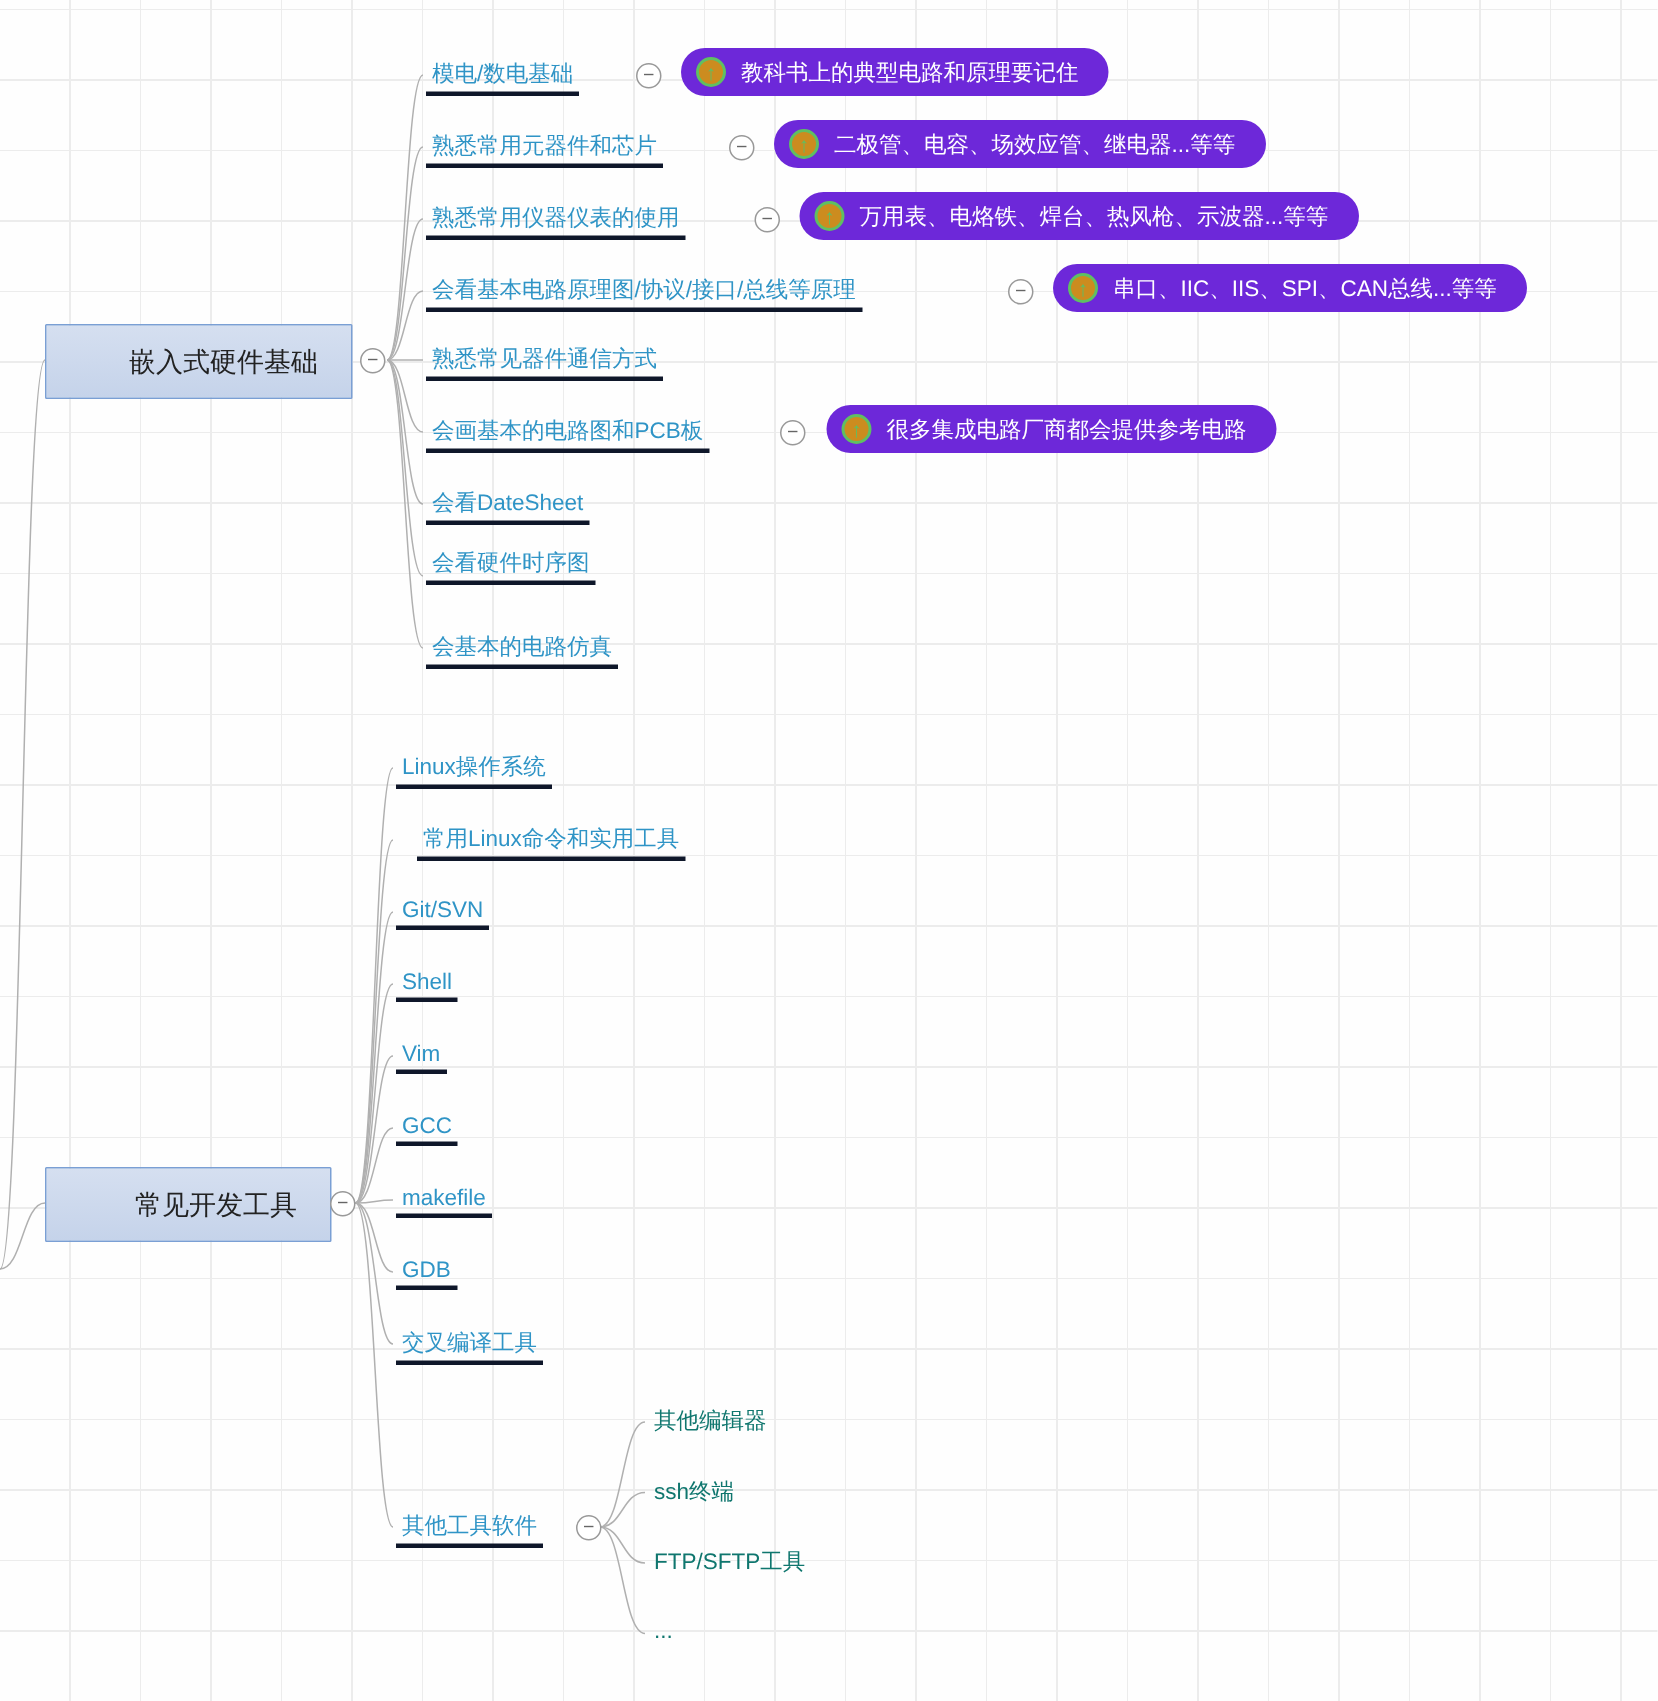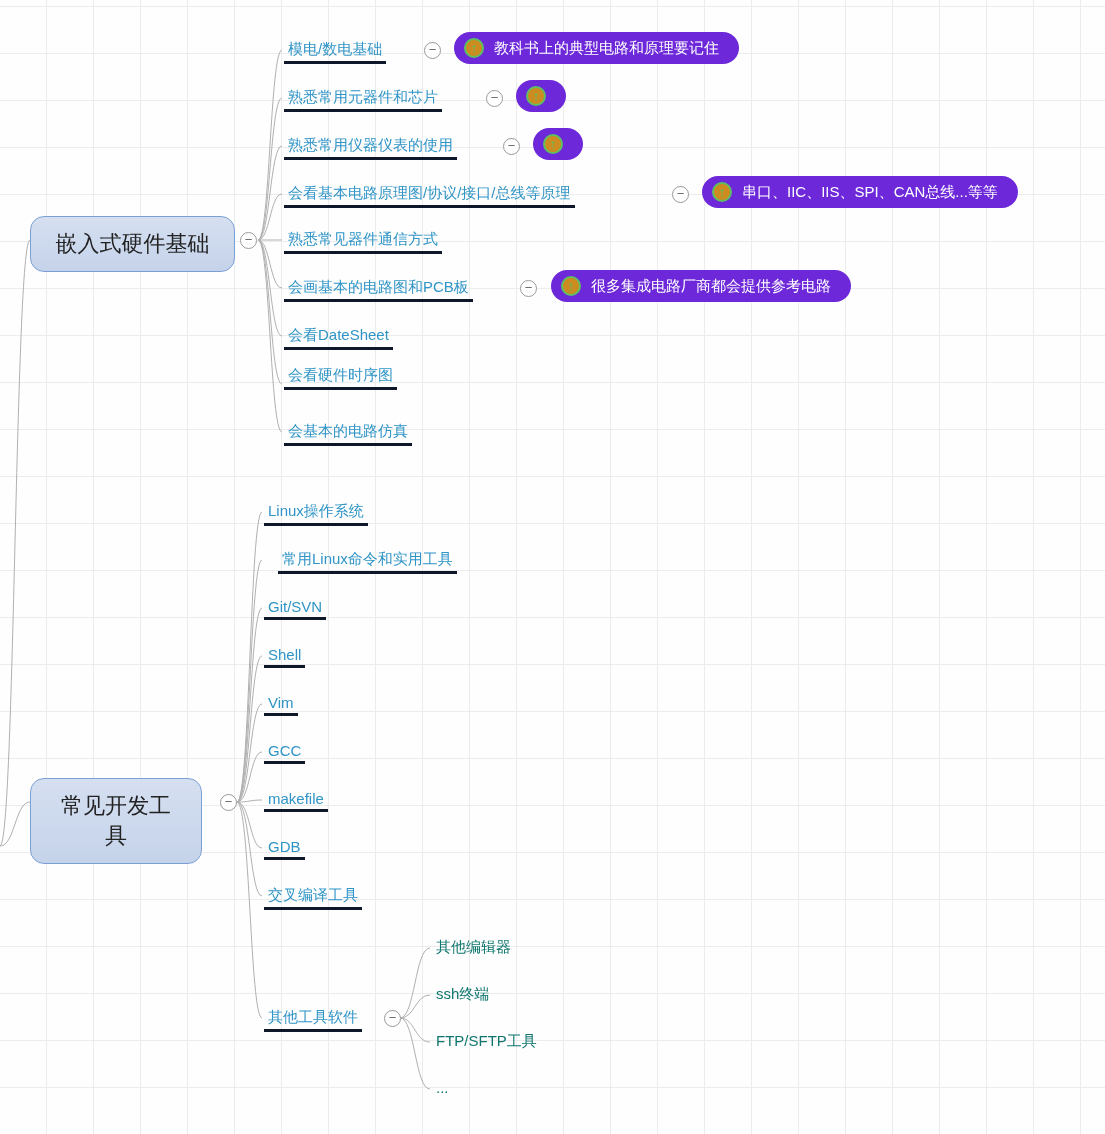--- a/index.html
+++ b/index.html
@@ -1,22 +1,22 @@
 <!DOCTYPE html>
 <html><head>
 <meta charset="utf-8">
 <style>
   html,body{margin:0;padding:0;width:1105px;height:1134px;font-family:"Microsoft YaHei","PingFang SC",Arial,sans-serif;font-size:15px;color:#333}
   body{position:relative;background:
     repeating-linear-gradient(0deg,transparent,transparent 46px,#ececec 46px,#ececec 47px),
     repeating-linear-gradient(90deg,transparent,transparent 46px,#ececec 46px,#ececec 47px),
     #fefefe}
   svg.connectors{position:absolute;left:0;top:0;width:1105px;height:1134px;pointer-events:none}
-  .root{position:absolute;box-sizing:border-box;padding:12px 22px;border:1px solid #7a9fd4;border-radius:14px;
-        background:linear-gradient(180deg,#d5dff0,#c5d3ea);color:#222;font-size:22px;text-align:center}
+  .root{position:absolute;box-sizing:border-box;padding:12px 22px;border:1px solid #7a9fd4;border-radius:1px;
+        background:linear-gradient(180deg,#d5dff0,#c5d3ea);color:#222;font-size:18px;text-align:right}
   .toggle{position:absolute;width:17px;height:17px;border:1px solid #999;border-radius:50%;background:#fff;
           box-sizing:border-box;font-size:13px;line-height:13px;text-align:center;color:#666}
   .toggle::before{content:"−";position:relative;top:0}
   .child{position:absolute;color:#2f94c6;padding:0 4px 2px 4px;border-bottom:3px solid #0f172a;white-space:nowrap}
   .sub{position:absolute;color:#0f766e;padding:0 4px 2px 4px;white-space:nowrap}
   .note{position:absolute;display:flex;align-items:center;gap:10px;background:#6d28d9;color:#fff;
         border-radius:18px;padding:6px 20px 6px 10px;white-space:nowrap}
   .arrow{width:16px;height:16px;border-radius:50%;border:2px solid #5fbf63;display:inline-flex;
          align-items:center;justify-content:center;color:#5fbf63;font-weight:bold;font-size:14px;background:#cc8c1f}
   .arrow::before{content:"↑"}
@@ -65,26 +65,28 @@
 <div class="toggle" style="left:424px;top:42px"></div>
 <div class="note" style="left:454px;top:32px">
     <span class="arrow"></span>
     <span>教科书上的典型电路和原理要记住</span>
   </div>
 
 <div class="child" style="left:284px;top:88px">熟悉常用元器件和芯片</div>
 <div class="toggle" style="left:486px;top:90px"></div>
 <div class="note" style="left:516px;top:80px">
     <span class="arrow"></span>
+    <span>二极管、电容、场效应管、继电器...等等</span>
   </div>
 
 <div class="child" style="left:284px;top:136px">熟悉常用仪器仪表的使用</div>
 <div class="toggle" style="left:503px;top:138px"></div>
 <div class="note" style="left:533px;top:128px">
     <span class="arrow"></span>
+    <span>万用表、电烙铁、焊台、热风枪、示波器...等等</span>
   </div>
 
 <div class="child" style="left:284px;top:184px">会看基本电路原理图/协议/接口/总线等原理</div>
 <div class="toggle" style="left:672px;top:186px"></div>
 <div class="note" style="left:702px;top:176px">
     <span class="arrow"></span>
     <span>串口、IIC、IIS、SPI、CAN总线...等等</span>
   </div>
 
 <div class="child" style="left:284px;top:230px">熟悉常见器件通信方式</div>
@@ -93,21 +95,21 @@
 <div class="toggle" style="left:520px;top:280px"></div>
 <div class="note" style="left:551px;top:270px">
     <span class="arrow"></span>
     <span>很多集成电路厂商都会提供参考电路</span>
   </div>
 
 <div class="child" style="left:284px;top:326px">会看DateSheet</div>
 <div class="child" style="left:284px;top:366px">会看硬件时序图</div>
 <div class="child" style="left:284px;top:422px">会基本的电路仿真</div>
 
-<div class="root" style="left:30px;top:778px;width:172px">常见开发工具</div>
+<div class="root" style="left:30px;top:778px;width:191px">常见开发工具</div>
 <div class="toggle" style="left:220px;top:794px"></div>
 
 <div class="child" style="left:264px;top:502px">Linux操作系统</div>
 <div class="child" style="left:278px;top:550px">常用Linux命令和实用工具</div>
 <div class="child" style="left:264px;top:598px">Git/SVN</div>
 <div class="child" style="left:264px;top:646px">Shell</div>
 <div class="child" style="left:264px;top:694px">Vim</div>
 <div class="child" style="left:264px;top:742px">GCC</div>
 <div class="child" style="left:264px;top:790px">makefile</div>
 <div class="child" style="left:264px;top:838px">GDB</div>

